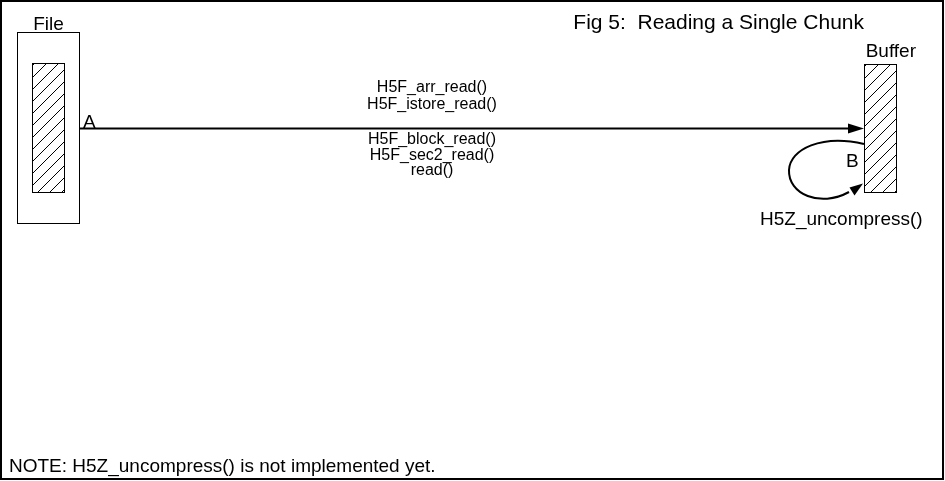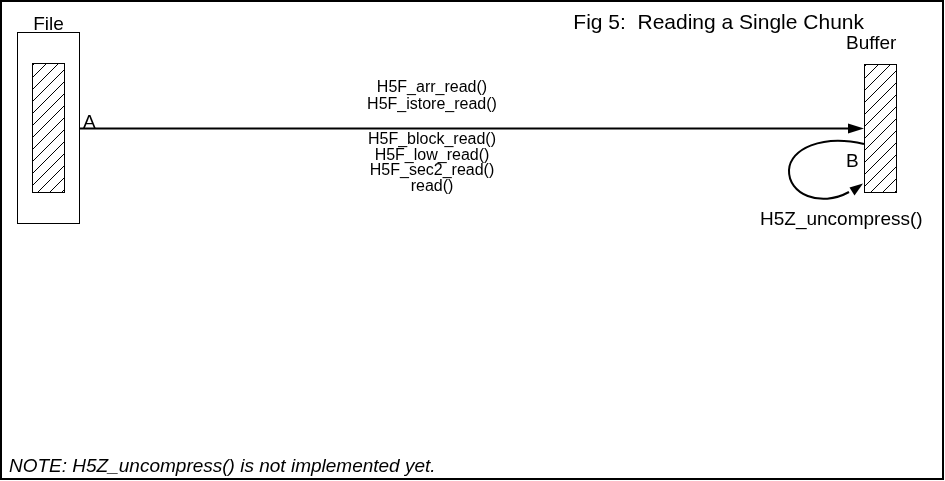--- a/index.html
+++ b/index.html
@@ -34,26 +34,26 @@
   .hatch {
     background-image: repeating-linear-gradient(
       135deg,
       #000 0px, #000 1.2px,
       #fff 1.2px, #fff 8.5px
     );
   }
   .file-label   { left: 17px;  top: 13px;  width: 63px; text-align: center; }
   .file-box     { left: 17px;  top: 32px;  width: 63px; height: 192px; }
   .file-chunk   { left: 32px;  top: 63px;  width: 33px; height: 130px; }
-  .buffer-label { left: 846px; top: 32px;  width: 70px; text-align: left; }
+  .buffer-label { left: 846px; top: 40px;  width: 70px; text-align: right; }
   .buffer-box   { left: 864px; top: 64px;  width: 33px; height: 129px; }
   .a-label      { left: 83px;  top: 111px; }
   .b-label      { left: 846px; top: 150px; }
   .uncompress-label { left: 760px; top: 208px; }
-  .note         { left: 9px;   top: 455px; font-style: italic; }
+  .note         { left: 9px;   top: 455px; }
   .stack {
     left: 232px; width: 400px;
     text-align: center;
     font-size: 16px;
   }
   .stack-above { top: 79px;  line-height: 16.5px; }
   .stack-below { top: 131px; line-height: 15.5px; }
   svg.overlay { position: absolute; left: 0; top: 0; pointer-events: none; }
 </style>
 </head>
@@ -82,21 +82,20 @@
   <div class="abs small a-label">A</div>
   <div class="abs small b-label">B</div>
 
   <div class="abs stack stack-above">
     <div>H5F_arr_read()</div>
     <div>H5F_istore_read()</div>
   </div>
 
   <div class="abs stack stack-below">
     <div>H5F_block_read()</div>
-    <div>H5F_low_read()</div>
     <div>H5F_sec2_read()</div>
     <div>read()</div>
   </div>
 
   <div class="abs small uncompress-label">H5Z_uncompress()</div>
 
   <div class="abs small note">NOTE: H5Z_uncompress() is not implemented yet.</div>
 
 </div>
 

